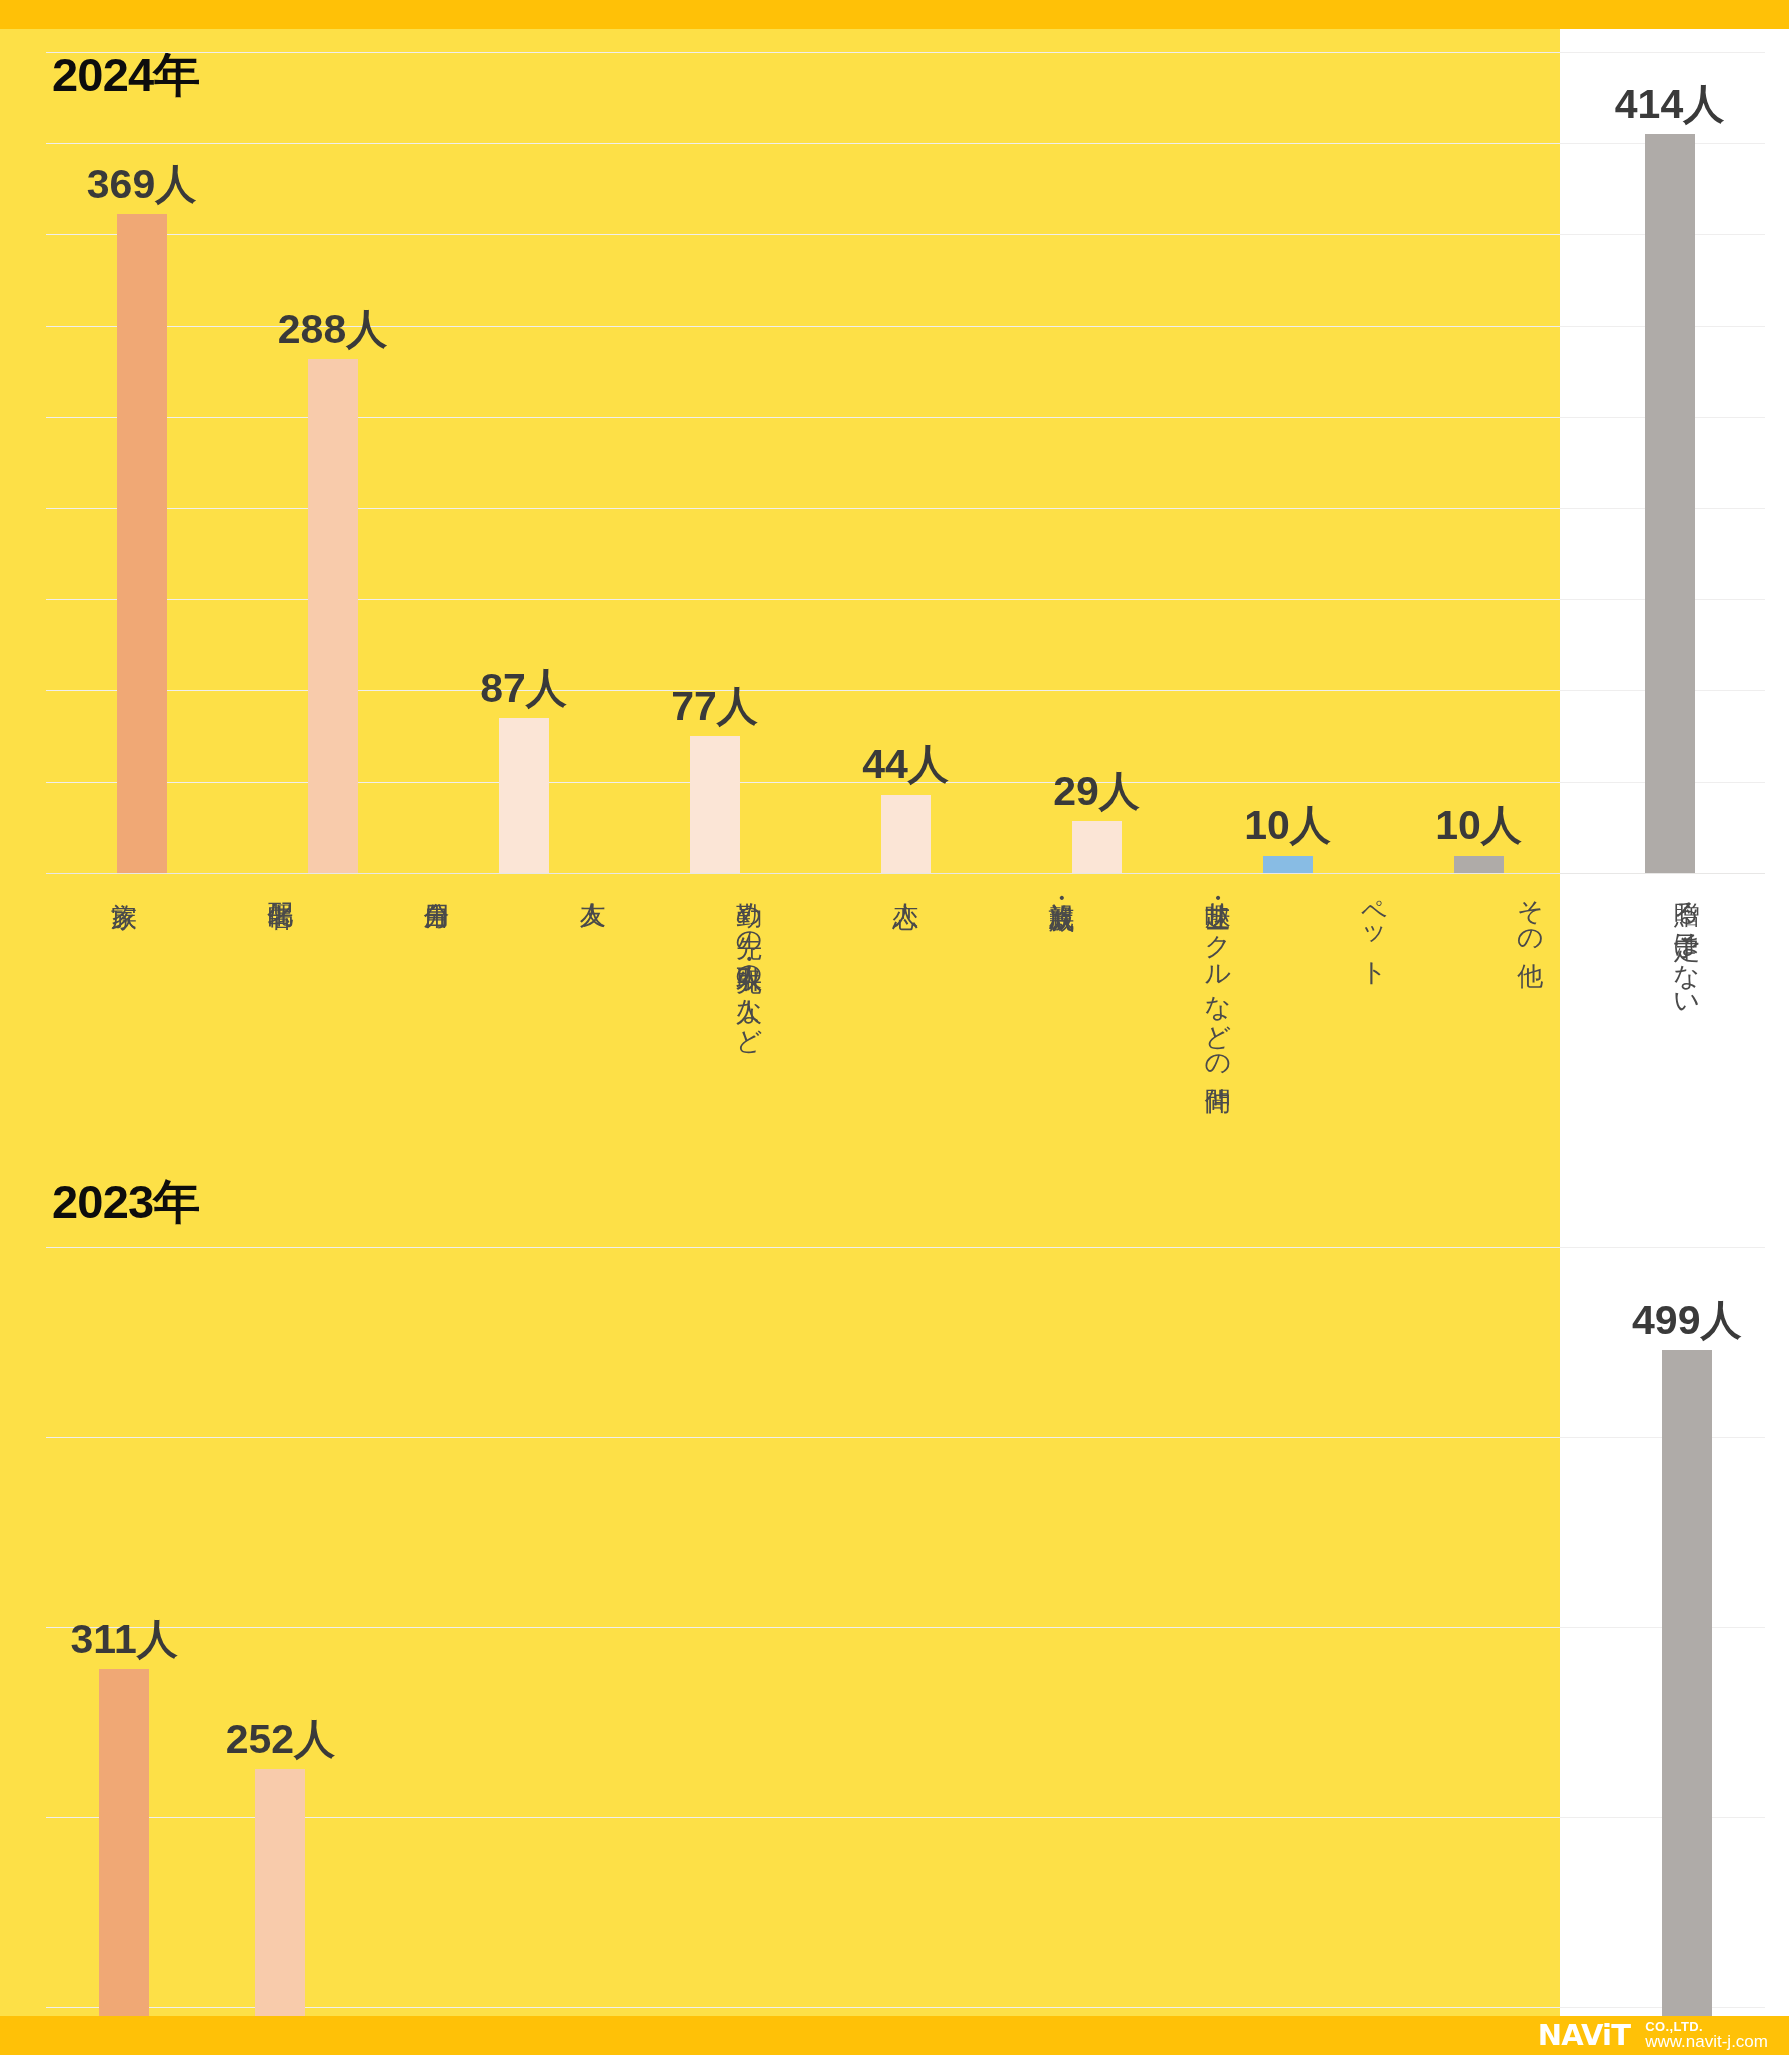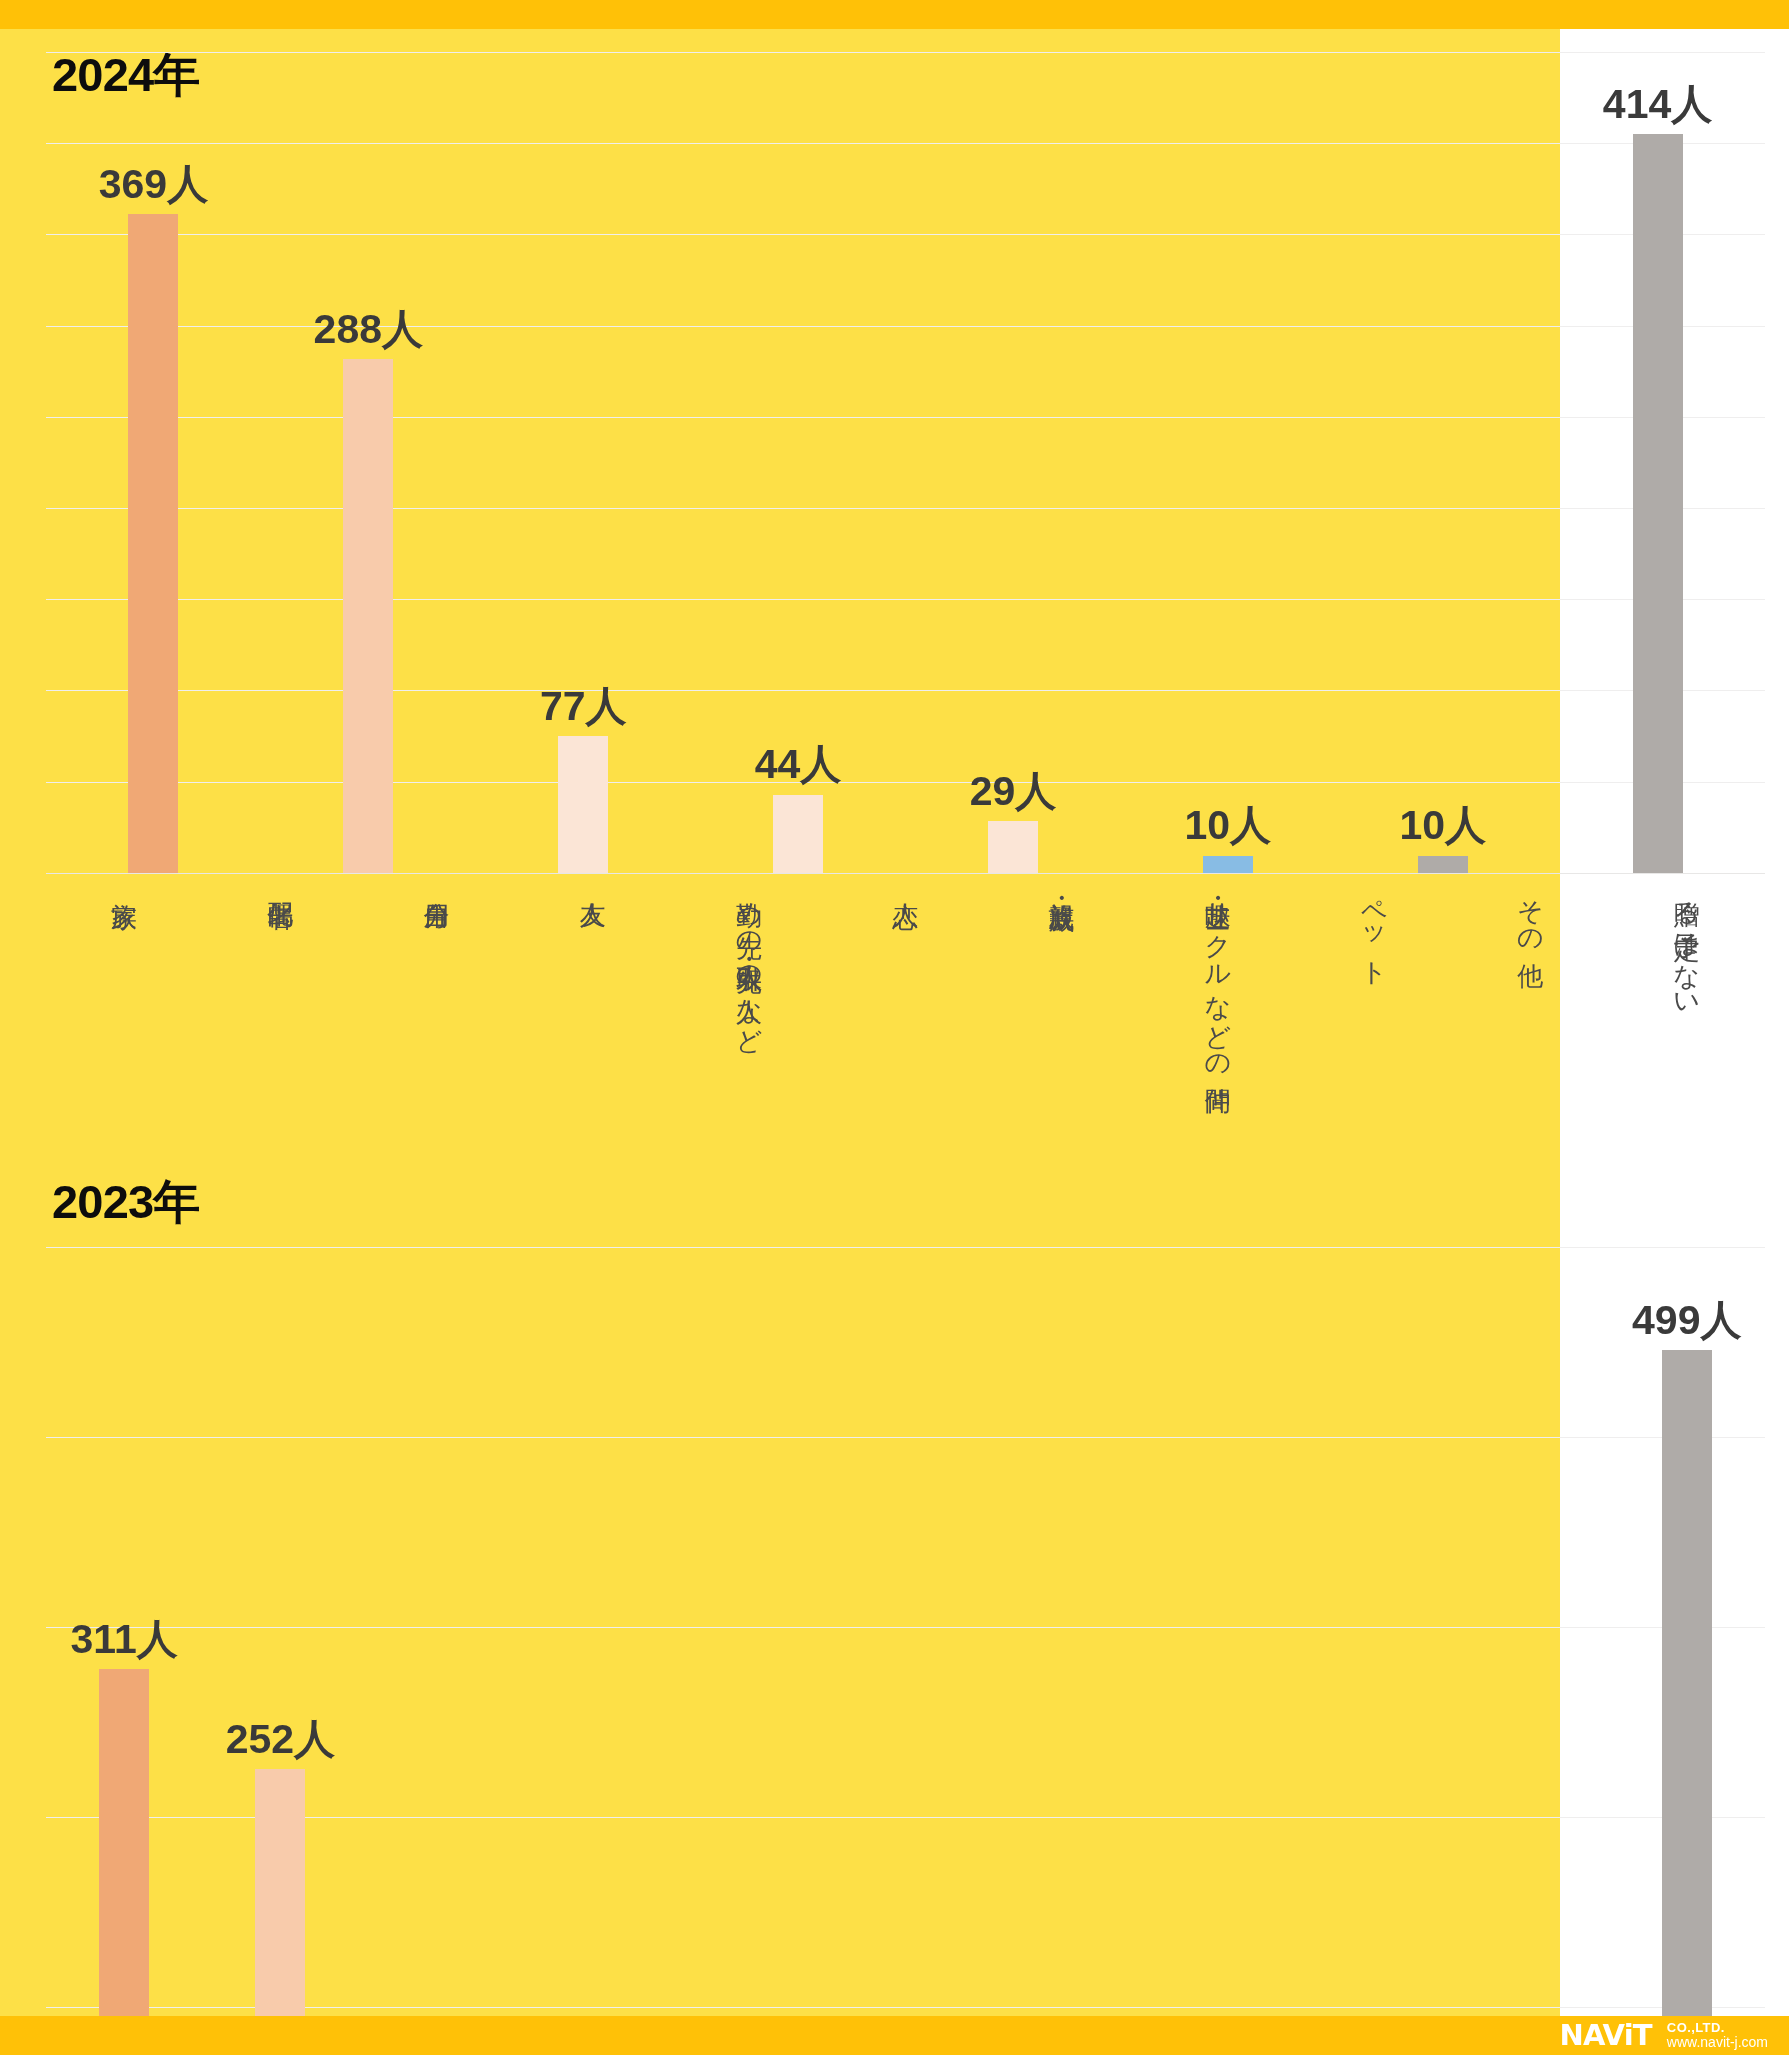--- a/index.html
+++ b/index.html
@@ -58,21 +58,21 @@
     justify-content: center;
     line-height: 1.05;
   }
   .logo-co {
     font-size: 13px;
     font-weight: bold;
     color: #ffffff;
     letter-spacing: 0.4px;
   }
   .logo-url {
-    font-size: 14px;
+    font-size: 17px;
     color: #ffffff;
     letter-spacing: 0px;
   }
 
   
   .chart-section {
     position: absolute;
     left: 0;
     width: 1789px;
   }
@@ -205,20 +205,24 @@
       <div class="bars" id="bars-2024">
           <div class="bar-slot">
             <div class="bar-value" style="bottom: 668px;">369人</div>
             <div class="bar-rect" style="height: 659px; background: rgb(240, 168, 117);"></div>
           </div>
           <div class="bar-slot">
             <div class="bar-value" style="bottom: 523px;">288人</div>
             <div class="bar-rect" style="height: 514px; background: rgb(248, 203, 171);"></div>
           </div>
           <div class="bar-slot">
+            <div class="bar-value" style="bottom: 164px;">87人</div>
+            <div class="bar-rect" style="height: 155px; background: rgb(251, 229, 214);"></div>
+          </div>
+          <div class="bar-slot">
             <div class="bar-value" style="bottom: 146px;">77人</div>
             <div class="bar-rect" style="height: 137px; background: rgb(251, 229, 214);"></div>
           </div>
           <div class="bar-slot">
             <div class="bar-value" style="bottom: 88px;">44人</div>
             <div class="bar-rect" style="height: 78px; background: rgb(251, 229, 214);"></div>
           </div>
           <div class="bar-slot">
             <div class="bar-value" style="bottom: 61px;">29人</div>
             <div class="bar-rect" style="height: 52px; background: rgb(251, 229, 214);"></div>

